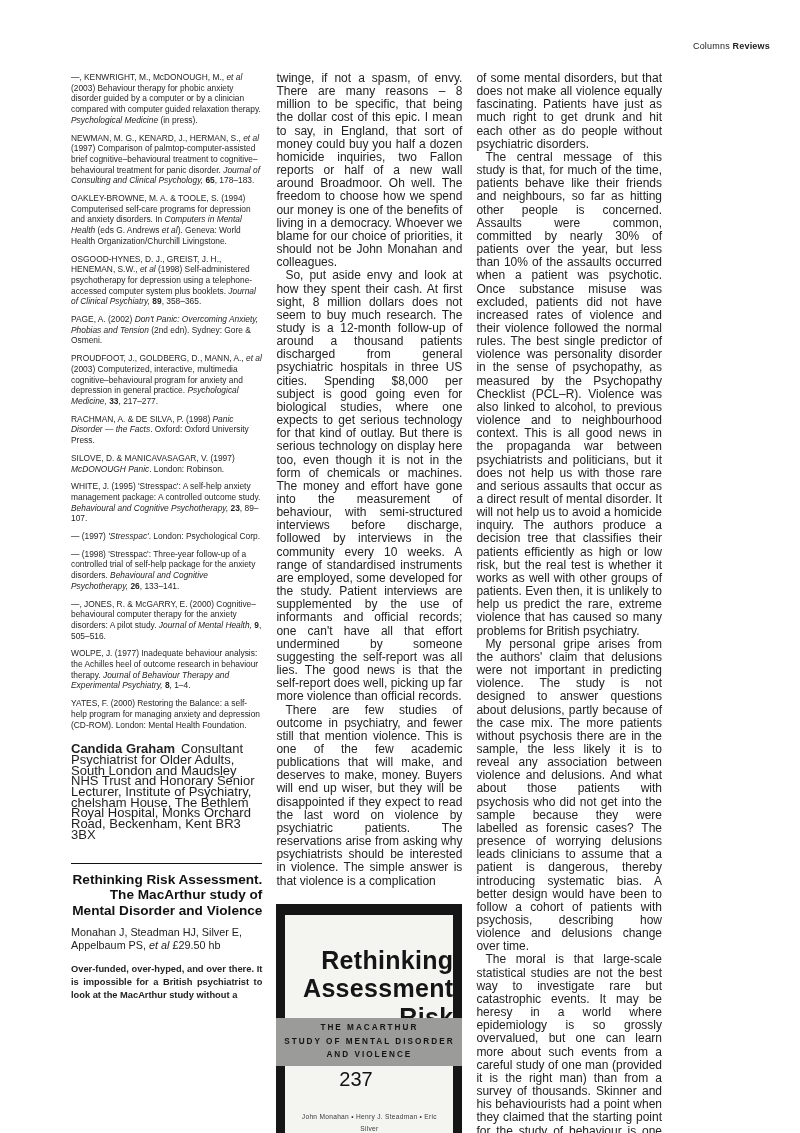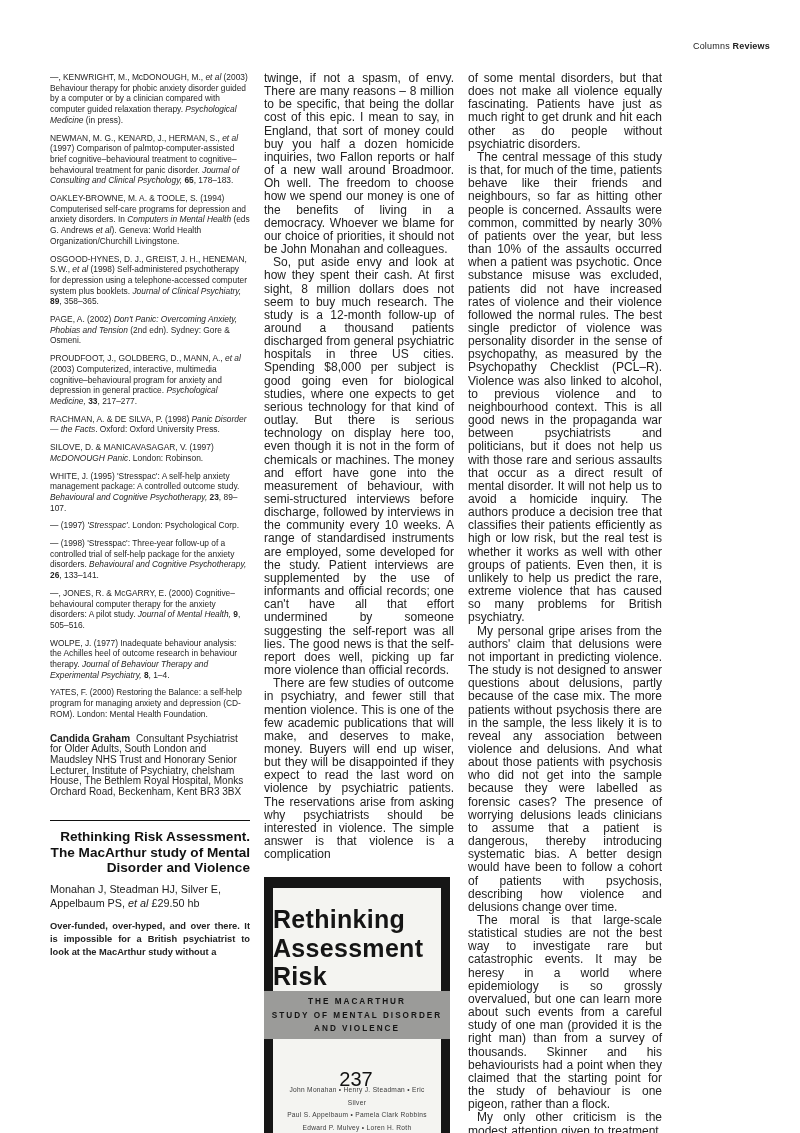--- a/index.html
+++ b/index.html
@@ -11,34 +11,34 @@
   .page-header {
     position:absolute; top:41px; right:30px; font-size:9px; color:#222;
     letter-spacing:.2px;
   }
   .page-header .bold { font-weight:bold; }
 
   .columns {
     position:absolute; top:72px; left:50px; width:612px;
     display:flex; gap:14px; align-items:flex-start;
   }
-  .col-left  { width:200px; }
+  .col-left  { width:200px;margin-left:21px; }
   .col-mid   { width:190px; }
   .col-right { width:194px; }
 
   
   .ref {
     font-size:8.4px; line-height:10.7px; margin:0 0 7px 0; text-align:left;
     color:#1f1f1f;
   }
   .ref .i { font-style:italic; }
   .ref .b { font-weight:bold; }
 
   .contributor {
-    font-size:10px; line-height:10.7px; margin-top:14px; color:#1f1f1f;
+    font-size:13px; line-height:10.7px; margin-top:14px; color:#1f1f1f;
   }
   .contributor .name { font-weight:bold; padding-right:6px; }
 
   .review-head { margin-top:22px; border-top:1.6px solid #111; padding-top:8px; }
   .review-title {
     font-size:13.6px; line-height:15.8px; font-weight:bold; color:#111;
     margin:0;
     text-align:right;
   }
   .review-byline {
@@ -61,21 +61,21 @@
   
   .book-cover {
     width:186px; height:296px; background:#161616; position:relative;
     margin-top:16px;
   }
   .cover-panel {
     position:absolute; left:9px; right:9px; top:11px; bottom:13px;
     background:#f4f4f1;
   }
   .cover-title {
-    margin-top:17px; text-align:left; font-weight:bold; color:#151515;
+    margin-top:31px; text-align:right; font-weight:bold; color:#151515;
     font-size:25px; line-height:28.5px; letter-spacing:.3px;
   }
   .cover-band {
     position:absolute; left:0; right:0; top:114px; height:48px;
     background:#9b9b99; display:flex; flex-direction:column;
     justify-content:center; z-index:2;
   }
   .cover-band div {
     text-align:center; font-weight:bold; font-size:8.2px; line-height:13.5px;
     letter-spacing:2px; color:#141414;

